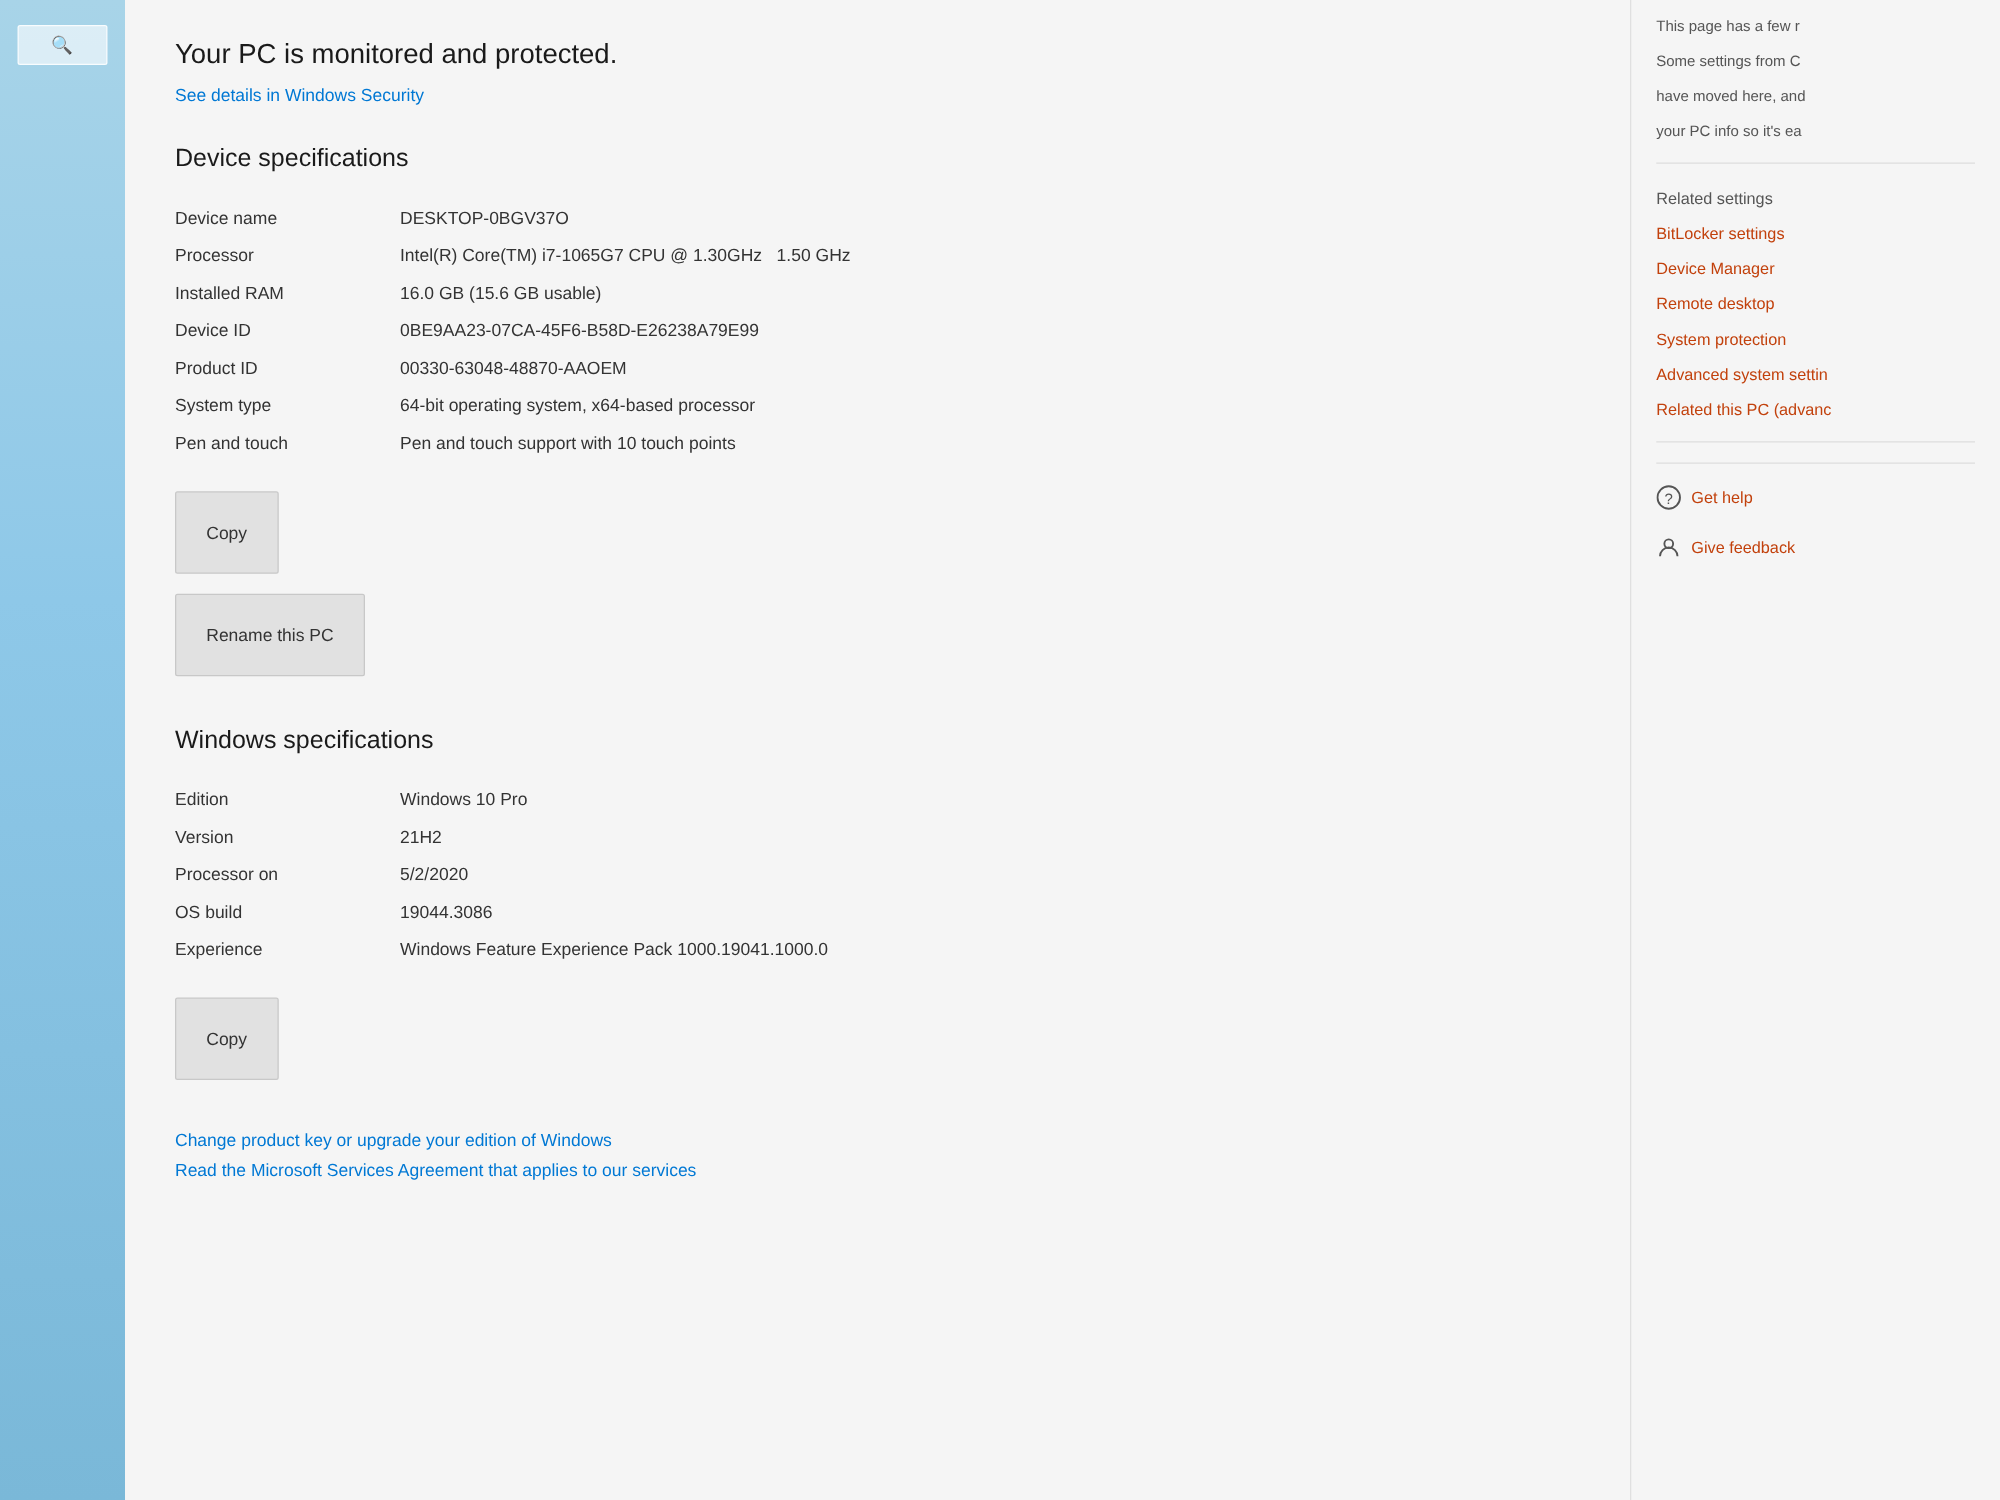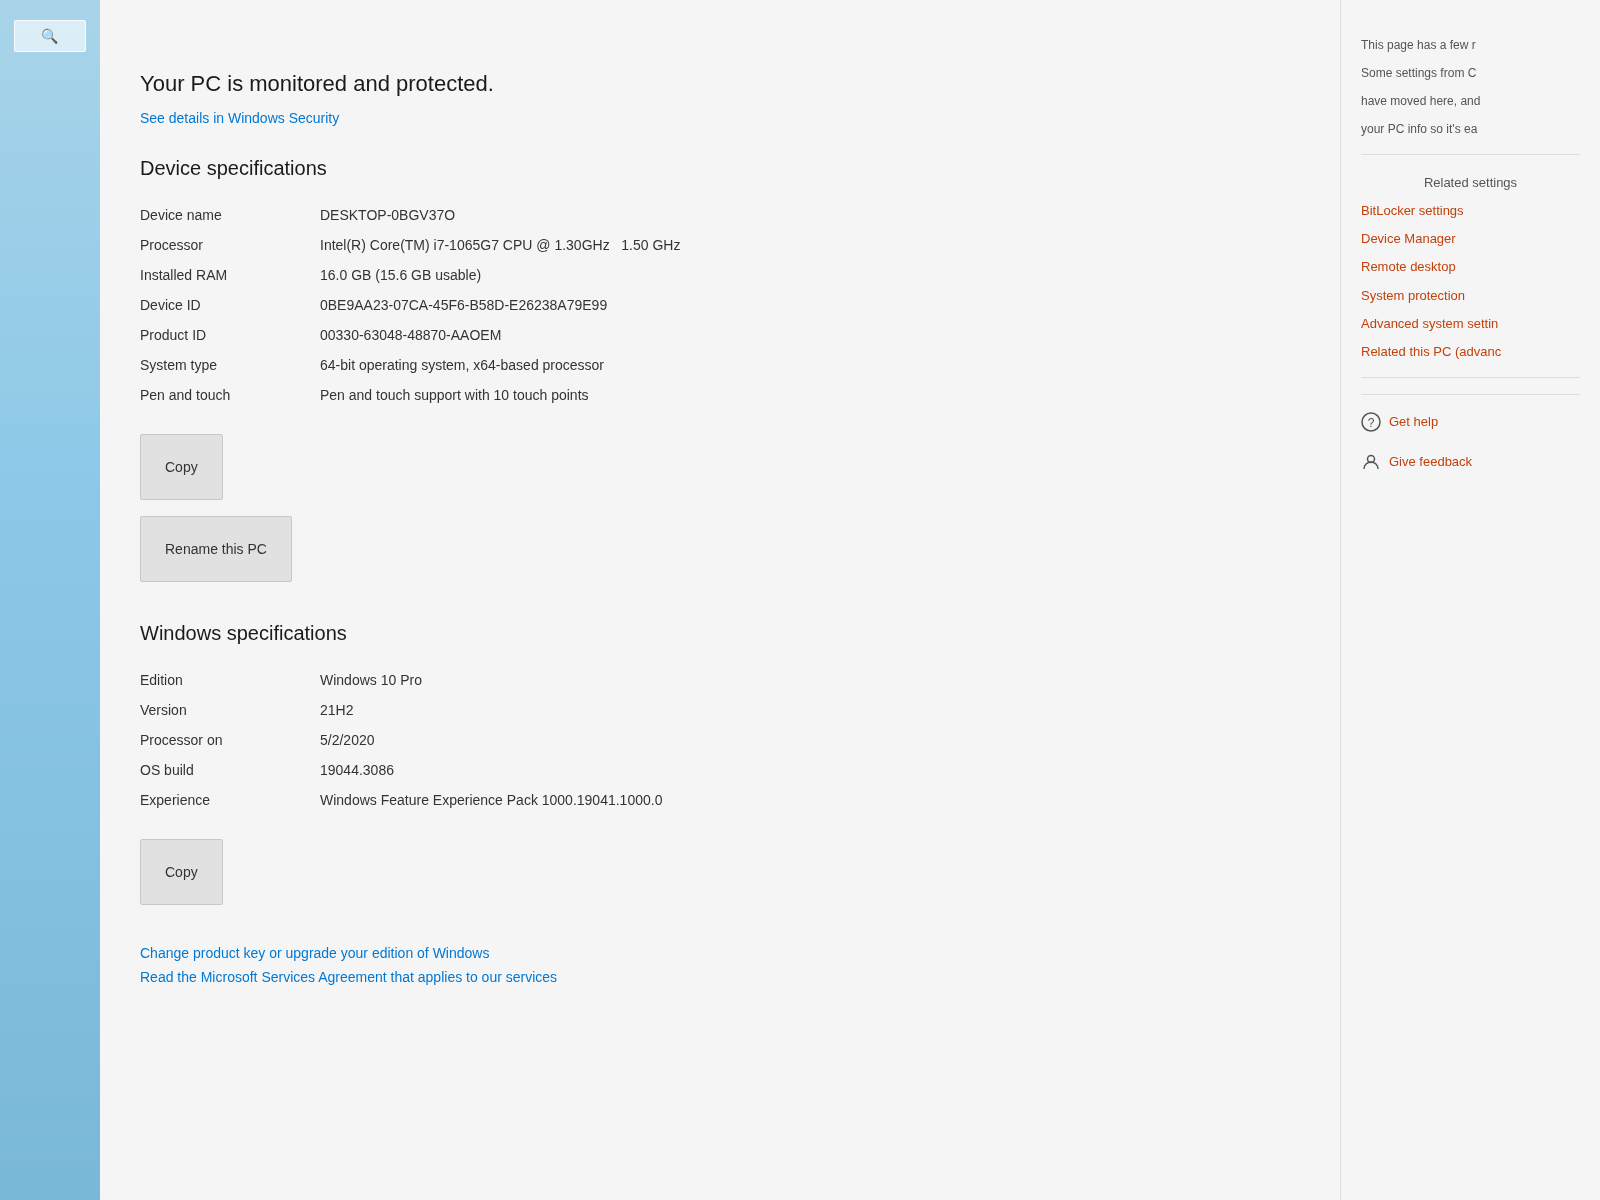--- a/index.html
+++ b/index.html
@@ -44,38 +44,37 @@
     .main-content {
       flex: 1;
       background: #f5f5f5;
       padding: 30px 50px 30px 40px;
       overflow-y: auto;
       position: relative;
     }
 
     
     .right-panel {
-      width: 260px;
+      width: 296px;
       background: #f5f5f5;
-      padding: 36px 20px;
+      padding: 12px 20px;
       flex-shrink: 0;
       border-left: 1px solid #e0e0e0;
     }
 
     
     .status-section {
       margin-bottom: 30px;
     }
 
     .status-title {
       font-size: 22px;
       font-weight: 400;
       color: #1a1a1a;
       margin-bottom: 12px;
-      margin-top: 41px;
     }
 
     .status-link {
       color: #0078d4;
       font-size: 14px;
       text-decoration: none;
       cursor: pointer;
     }
 
     
@@ -152,21 +151,20 @@
       margin-bottom: 8px;
     }
 
     
     .right-section-title {
       font-size: 13px;
       color: #555;
       font-weight: 400;
       margin-bottom: 12px;
       margin-top: 20px;
-      text-align: center;
     }
 
     .right-link {
       color: #c2410c;
       font-size: 13px;
       text-decoration: none;
       cursor: pointer;
       display: block;
       margin-bottom: 10px;
       line-height: 1.4;

